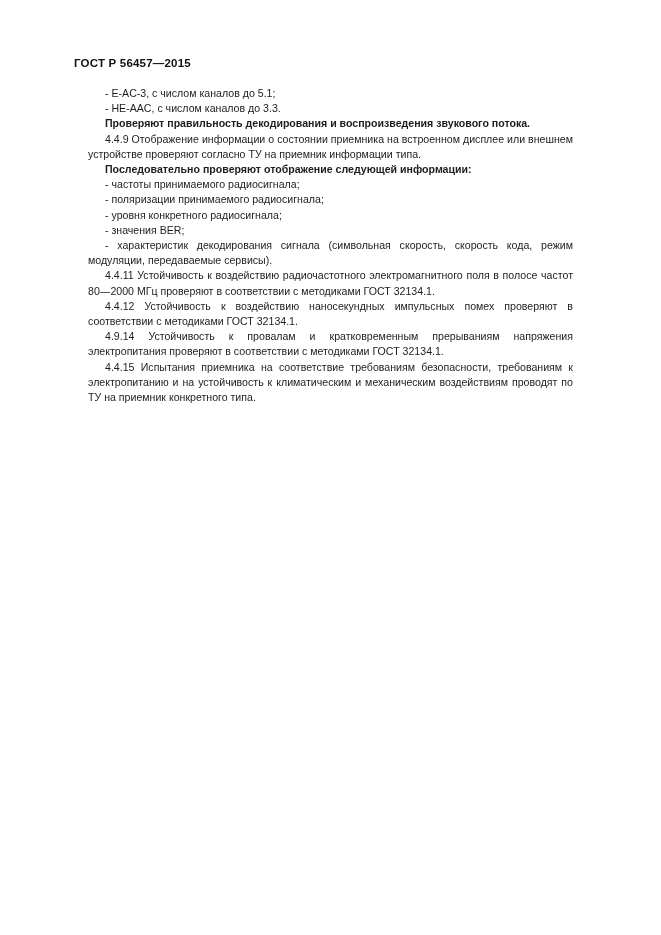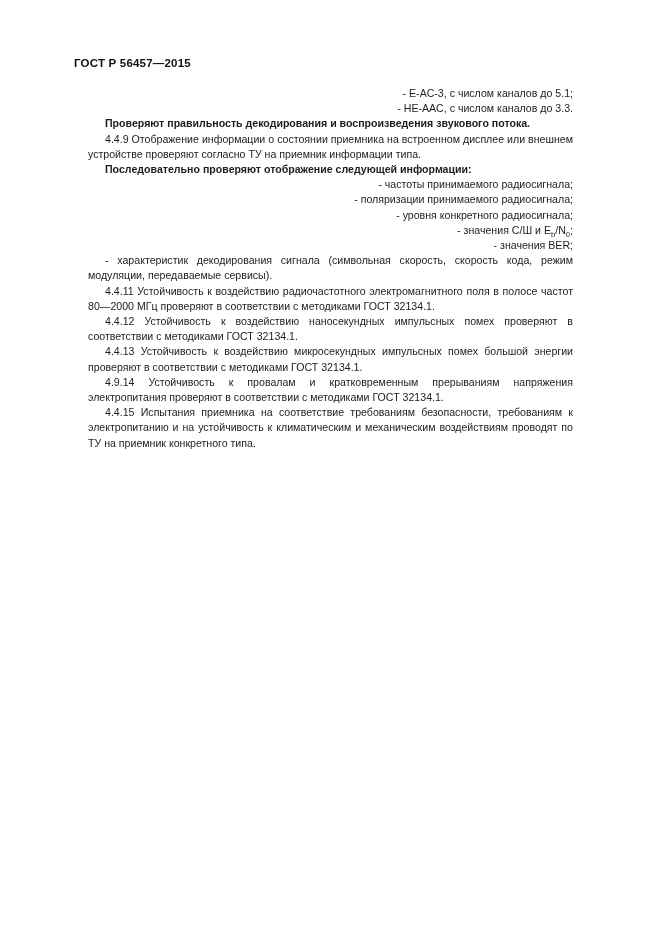--- a/index.html
+++ b/index.html
@@ -42,21 +42,21 @@
     text-justify: inter-word;
     margin: 0;
     color: #1d1d1d;
     hyphens: none;
   }
   .para.indent {
     text-indent: 17px;
   }
   .para.listline {
     text-indent: 17px;
-    text-align: right;
+    text-align: left;
   }
   .para.plain {
     text-align: left;
     text-indent: 17px;
     font-weight: bold;
   }
   sub {
     font-size: 7.6px;
     vertical-align: -2.5px;
     line-height: 0;
@@ -87,32 +87,30 @@
     <p class="para indent">4.4.9 Отображение информации о состоянии приемника на встроенном дисплее или внешнем устройстве проверяют согласно ТУ на приемник информации типа.</p>
 
     <p class="para plain">Последовательно проверяют отображение следующей информации:</p>
 
     <p class="para listline">- частоты принимаемого радиосигнала;</p>
 
     <p class="para listline">- поляризации принимаемого радиосигнала;</p>
 
     <p class="para listline">- уровня конкретного радиосигнала;</p>
 
-    <p class="para listline"><span>- значения С/Ш и E</span><sub>b</sub><span>/N</span><sub>0</sub><span>;</span></p>
 
     <p class="para listline">- значения BER;</p>
 
     <p class="para indent">- характеристик декодирования сигнала (символьная скорость, скорость кода, режим модуляции, передаваемые сервисы).</p>
 
 
     <p class="para indent">4.4.11 Устойчивость к воздействию радиочастотного электромагнитного поля в полосе частот 80—2000 МГц проверяют в соответствии с методиками ГОСТ 32134.1.</p>
 
     <p class="para indent">4.4.12 Устойчивость к воздействию наносекундных импульсных помех проверяют в соответствии с методиками ГОСТ 32134.1.</p>
 
-    <p class="para indent">4.4.13 Устойчивость к воздействию микросекундных импульсных помех большой энергии проверяют в соответствии с методиками ГОСТ 32134.1.</p>
 
     <p class="para indent">4.9.14 Устойчивость к провалам и кратковременным прерываниям напряжения электропитания проверяют в соответствии с методиками ГОСТ 32134.1.</p>
 
     <p class="para indent">4.4.15 Испытания приемника на соответствие требованиям безопасности, требованиям к электропитанию и на устойчивость к климатическим и механическим воздействиям проводят по ТУ на приемник конкретного типа.</p>
 
   </div>
 
   <div class="page-number">14</div>
 
 </div>

